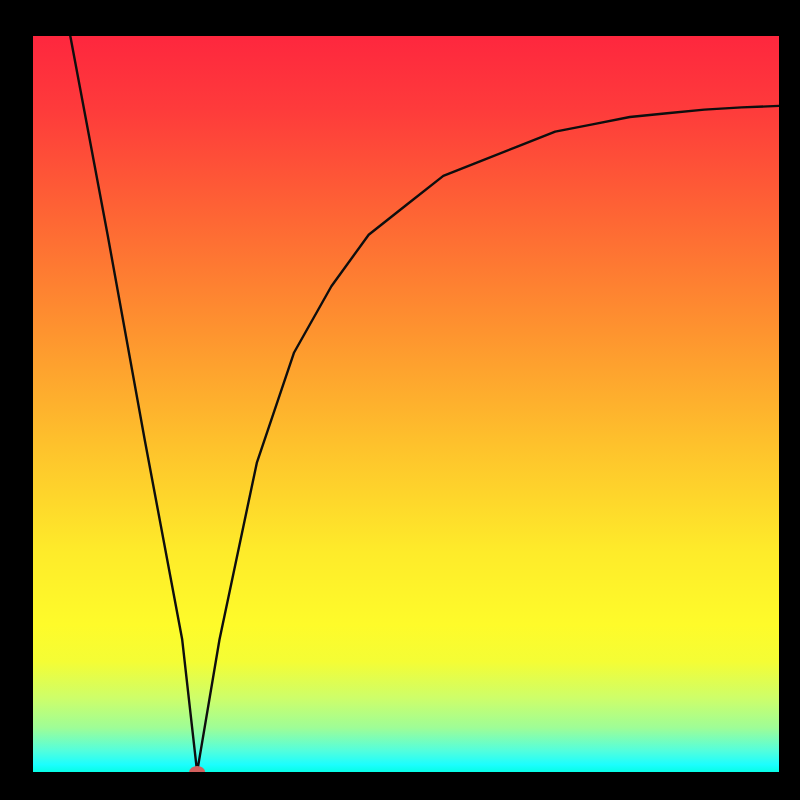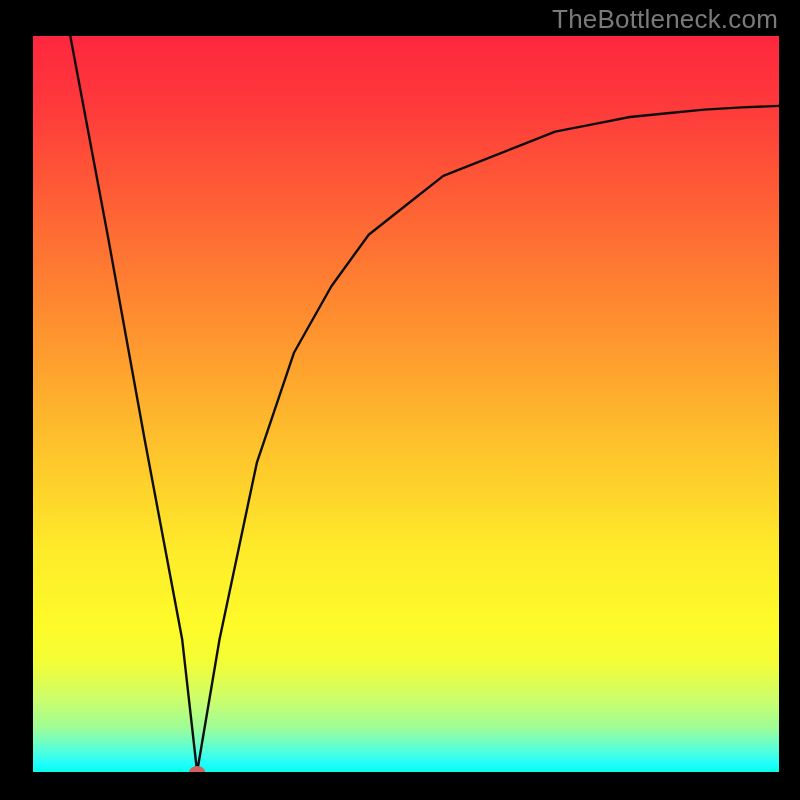--- a/index.html
+++ b/index.html
@@ -55,21 +55,20 @@
     stroke-linejoin: round;
   }
   .marker {
     fill: #d2605e;
   }
 </style>
 </head>
 <body>
 <div class="container">
 
-  <div class="watermark">TheBottleneck.com</div>
 
   <div class="plot-area">
     <div class="gradient-fill"></div>
 
     <svg class="curve-layer" viewBox="0 0 746 736" preserveAspectRatio="none">
       <path id="curvePath" class="curve-path" d="M37.30 0.00 L74.60 198.72 L111.90 404.80 L149.20 603.52 L164.12 736.00 L186.50 603.52 L223.80 426.88 L261.10 316.48 L298.40 250.24 L335.70 198.72 L373.00 169.28 L410.30 139.84 L447.60 125.12 L484.90 110.40 L522.20 95.68 L559.50 88.32 L596.80 80.96 L634.10 77.28 L671.40 73.60 L708.70 71.39 L746.00 69.92"></path>
       <ellipse id="markerDot" class="marker" cx="164.12" cy="736.00" rx="8" ry="6"></ellipse>
     </svg>
   </div>
 

